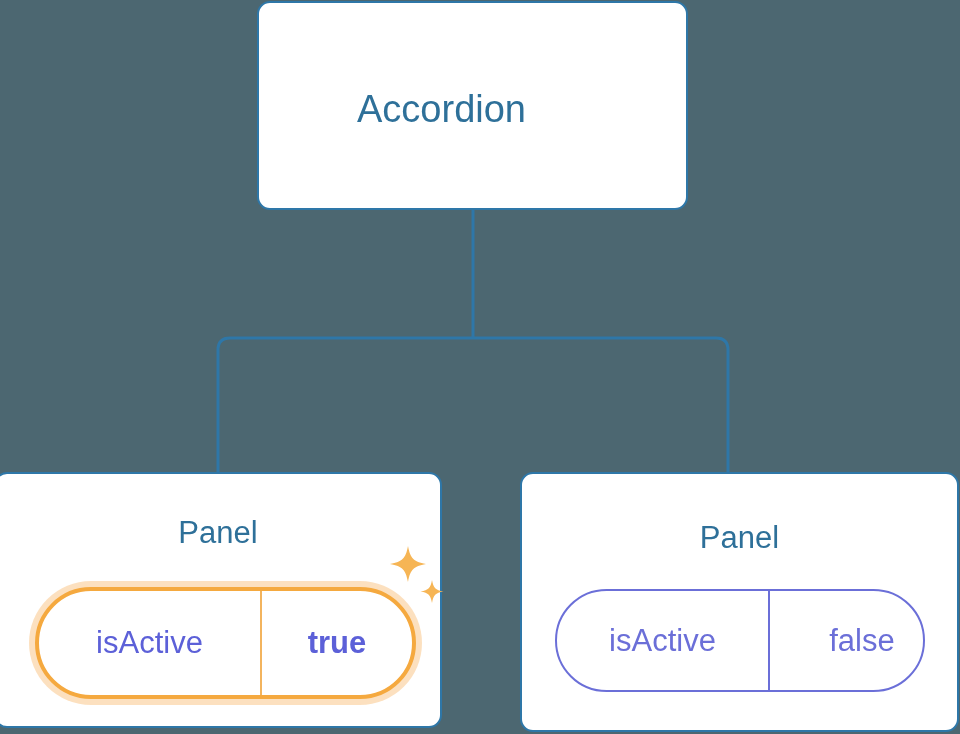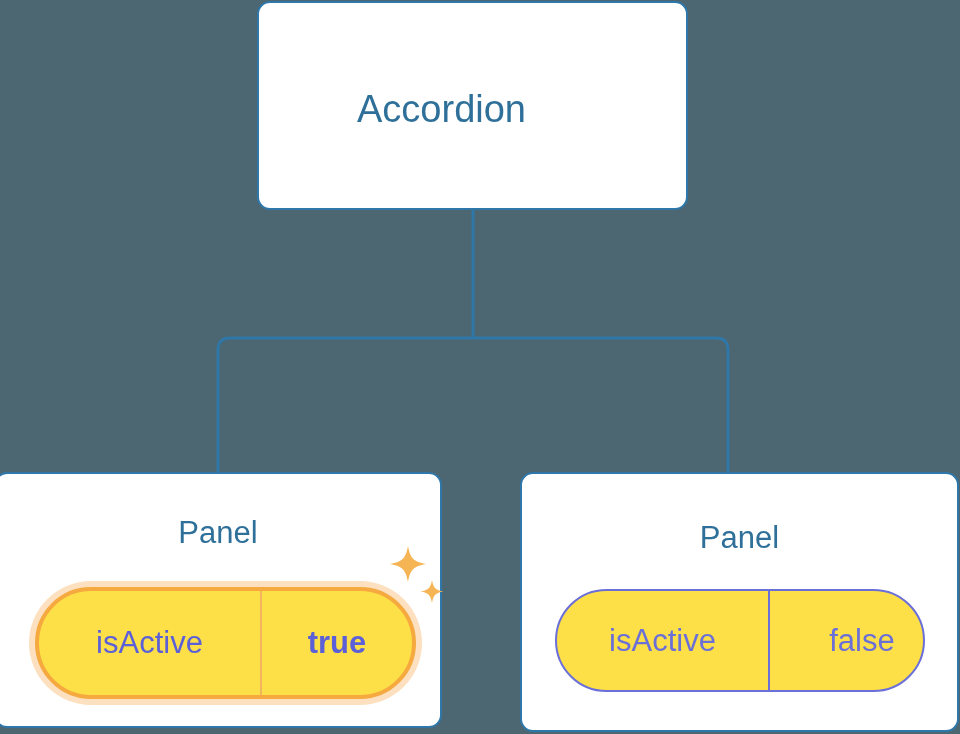--- a/index.html
+++ b/index.html
@@ -63,21 +63,21 @@
     font-size: 31px;
     white-space: nowrap;
     text-align: center;
   }
 
   
   .pill {
     position: absolute;
     display: flex;
     align-items: stretch;
-    background: #fde047;
+    background: #ffffff;
     box-sizing: border-box;
   }
   .pill-cell {
     display: flex;
     align-items: center;
     justify-content: center;
     box-sizing: border-box;
     white-space: nowrap;
   }
 

